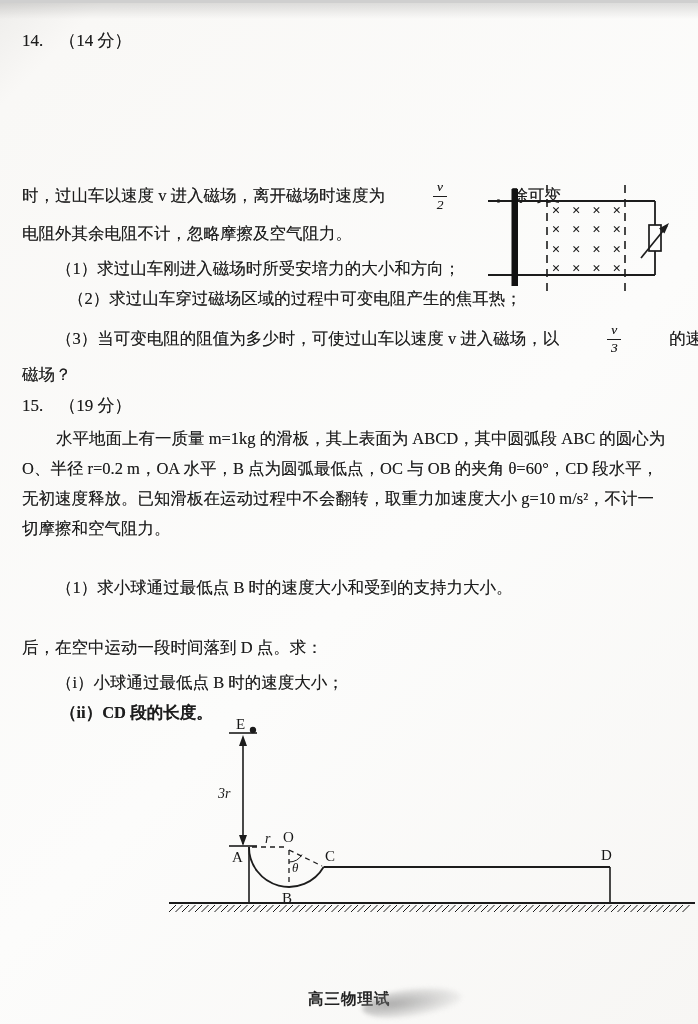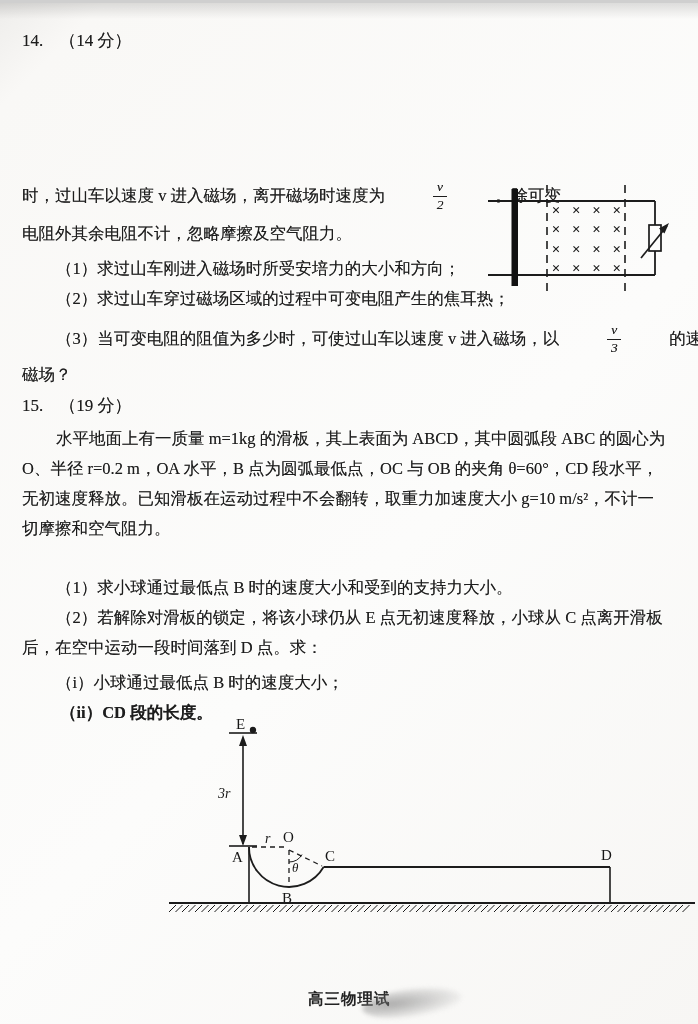--- a/index.html
+++ b/index.html
@@ -53,21 +53,21 @@
     <span>时，过山车以速度 v 进入磁场，离开磁场时速度为</span>
     <span class="frac">
       <span class="num">v</span>
       <span class="den">2</span>
     </span>
     <span>。除可变</span>
   </div>
   <div class="t" style="left:22px;top:219px;">电阻外其余电阻不计，忽略摩擦及空气阻力。</div>
 
   <div class="t" style="left:56px;top:254px;">（1）求过山车刚进入磁场时所受安培力的大小和方向；</div>
-  <div class="t" style="left:56px;top:284px;">（2）求过山车穿过磁场区域的过程中可变电阻产生的焦耳热；</div>
+  <div class="t" style="left:68px;top:284px;">（2）求过山车穿过磁场区域的过程中可变电阻产生的焦耳热；</div>
 
   <div class="t frline" style="left:56px;top:314px;">
     <span>（3）当可变电阻的阻值为多少时，可使过山车以速度 v 进入磁场，以</span>
     <span class="frac">
       <span class="num">v</span>
       <span class="den">3</span>
     </span>
     <span>的速度离开</span>
   </div>
   <div class="t" style="left:22px;top:360px;">磁场？</div>
@@ -108,21 +108,20 @@
   </div>
 
   <div class="para lh30" style="left:22px;top:421px;">
     <div class="ind">水平地面上有一质量 m=1kg 的滑板，其上表面为 ABCD，其中圆弧段 ABC 的圆心为</div>
     <div>O、半径 r=0.2 m，OA 水平，B 点为圆弧最低点，OC 与 OB 的夹角 θ=60°，CD 段水平，</div>
     <div>无初速度释放。已知滑板在运动过程中不会翻转，取重力加速度大小 g=10 m/s²，不计一</div>
     <div>切摩擦和空气阻力。</div>
   </div>
 
   <div class="t" style="left:56px;top:573px;">（1）求小球通过最低点 B 时的速度大小和受到的支持力大小。</div>
-  <div class="t" style="left:56px;top:603px;">（2）若解除对滑板的锁定，将该小球仍从 E 点无初速度释放，小球从 C 点离开滑板</div>
   <div class="t" style="left:56px;top:668px;">（i）小球通过最低点 B 时的速度大小；</div>
   <div class="t" style="left:22px;top:633px;">后，在空中运动一段时间落到 D 点。求：</div>
   <div class="t" style="left:60px;top:698px;font-weight:bold;">（ii）CD 段的长度。</div>
 
   <svg style="left:165px;top:702px;" width="540" height="220" viewBox="0 0 540 220">
 
     <text x="71" y="24" class="ptlabel">E</text>
     <circle cx="88" cy="25" r="3.2" fill="#1c1c1c" stroke="none"></circle>
     <line x1="64" y1="28" x2="92" y2="28" stroke-width="1.6"></line>
 

